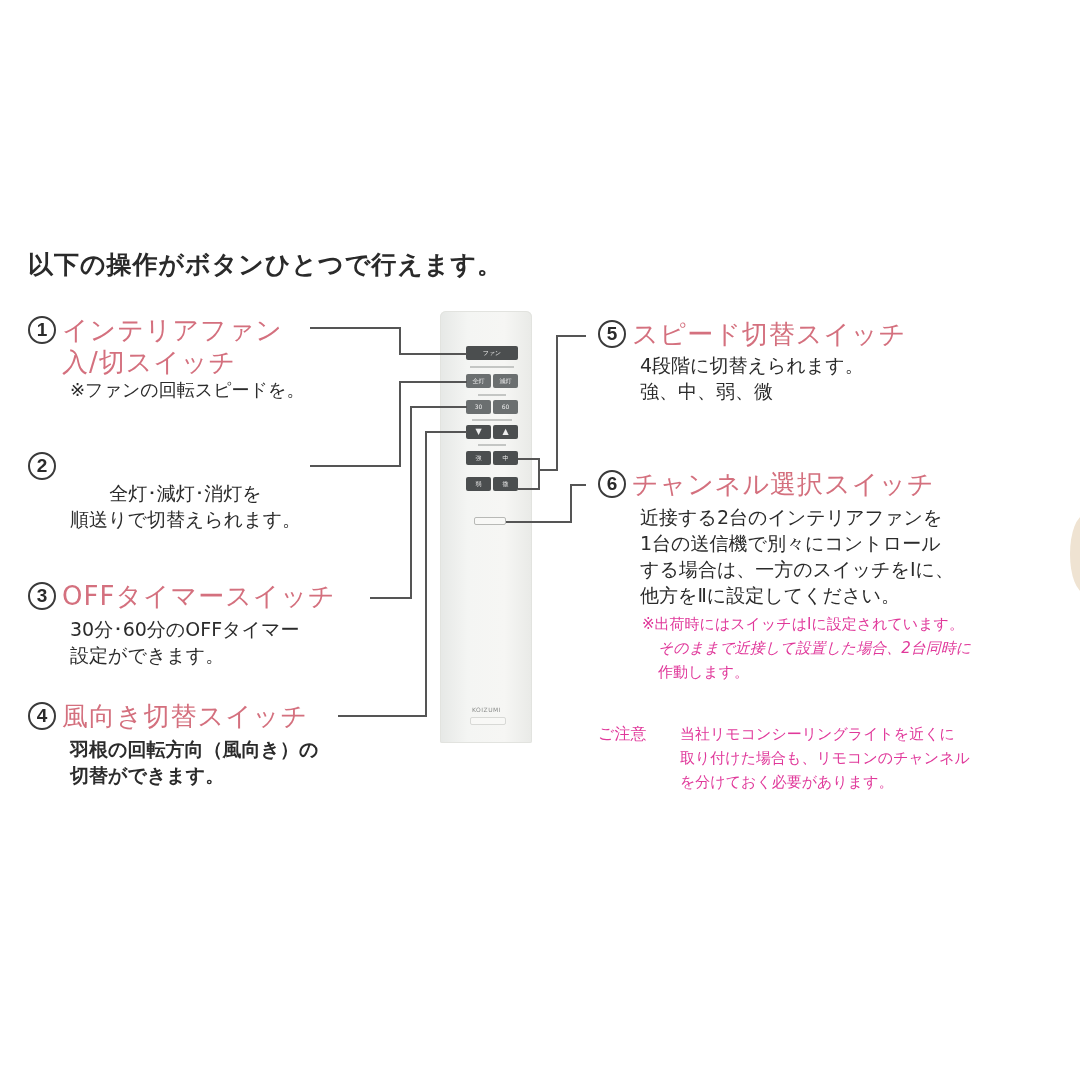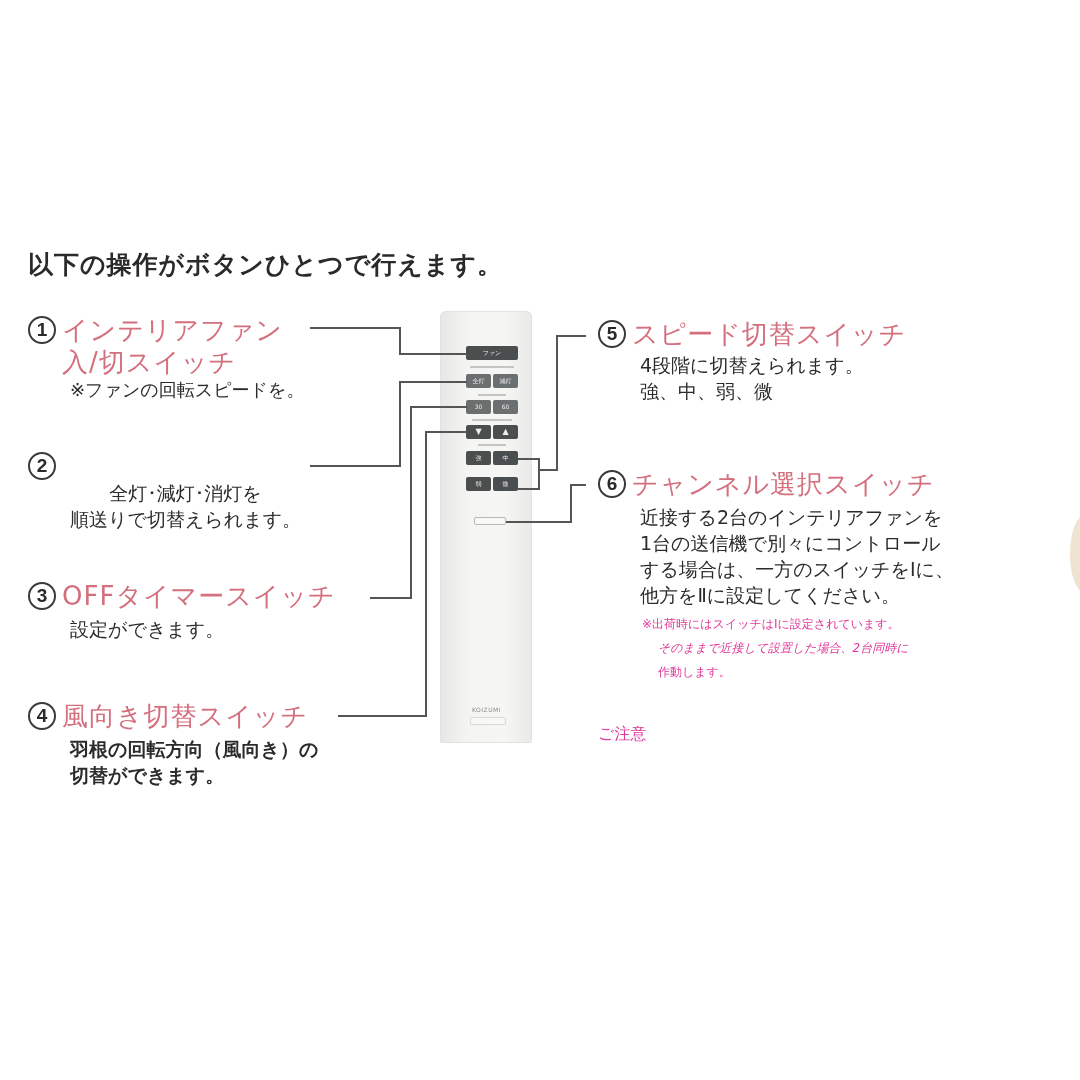--- a/index.html
+++ b/index.html
@@ -15,21 +15,21 @@
     .item-head { display: flex; align-items: flex-start; white-space: nowrap; }
     .num {
       display: inline-flex; align-items: center; justify-content: center;
       width: 28px; height: 28px; border: 2px solid #3a3a3a; border-radius: 50%;
       font-size: 19px; font-weight: bold; color: #2a2a2a; margin-right: 6px; margin-top: 2px;
       box-sizing: border-box; font-family: "Liberation Sans", sans-serif;
     }
     .title { font-size: 26px; color: #d4707e; line-height: 32px; letter-spacing: 1px; }
     .title-line { display: block; }
     .desc { font-size: 19px; line-height: 26px; color: #2b2b2b; margin-left: 42px; white-space: nowrap; }
-    .note-pink { font-size: 12px; line-height: 24px; color: #e0389a; white-space: nowrap; }
+    .note-pink { font-size: 15px; line-height: 24px; color: #e0389a; white-space: nowrap; }
     .caution-label { font-size: 16px; color: #e0389a; }
     .line { position: absolute; background: #555; }
     .remote {
       position: absolute; left: 440px; top: 311px; width: 92px; height: 432px;
       background: linear-gradient(90deg, #e6e8e6 0%, #f4f5f3 30%, #f6f6f4 70%, #e9eae7 100%);
       border-radius: 6px 6px 2px 2px;
       box-shadow: inset 0 0 0 1px #e2e3df;
     }
     .rbtn { position: absolute; background: #4b4e4f; border-radius: 2px; }
     .rbtn.light { background: #6b6f70; }
@@ -68,20 +68,21 @@
 </div>
 
 <div class="item" style="left:28px; top:580px;">
   <div class="item-head">
     <span class="num">3</span>
     <span class="title">
       <span class="title-line">OFFタイマースイッチ</span>
     </span>
   </div>
   <div class="desc" style="margin-top:4px;">
+    <div>30分･60分のOFFタイマー</div>
     <div>設定ができます。</div>
   </div>
 </div>
 
 <div class="item" style="left:28px; top:700px;">
   <div class="item-head">
     <span class="num">4</span>
     <span class="title">
       <span class="title-line">風向き切替スイッチ</span>
     </span>
@@ -120,20 +121,25 @@
   </div>
   <div class="note-pink" style="margin-left:44px; margin-top:4px;">
     <div>※出荷時にはスイッチはⅠに設定されています。</div>
     <div style="padding-left:16px;font-style:italic;">そのままで近接して設置した場合、2台同時に</div>
     <div style="padding-left:16px;">作動します。</div>
   </div>
 </div>
 
 <div class="abs" style="left:598px; top:722px; display:flex;">
   <div class="caution-label" style="width:82px; line-height:24px;">ご注意</div>
+  <div class="note-pink">
+    <div>当社リモコンシーリングライトを近くに</div>
+    <div>取り付けた場合も、リモコンのチャンネル</div>
+    <div>を分けておく必要があります。</div>
+  </div>
 </div>
 
 <div class="remote">
   <div class="rbtn" style="left:26px; top:35px; width:52px; height:14px;">
     <div class="rtxt" style="width:52px; top:3px;">ファン</div>
   </div>
   <div class="rlabel" style="left:30px; top:55px; width:44px;"></div>
 
   <div class="rbtn light" style="left:26px; top:63px; width:25px; height:14px;">
     <div class="rtxt" style="width:25px; top:3px;">全灯</div>

